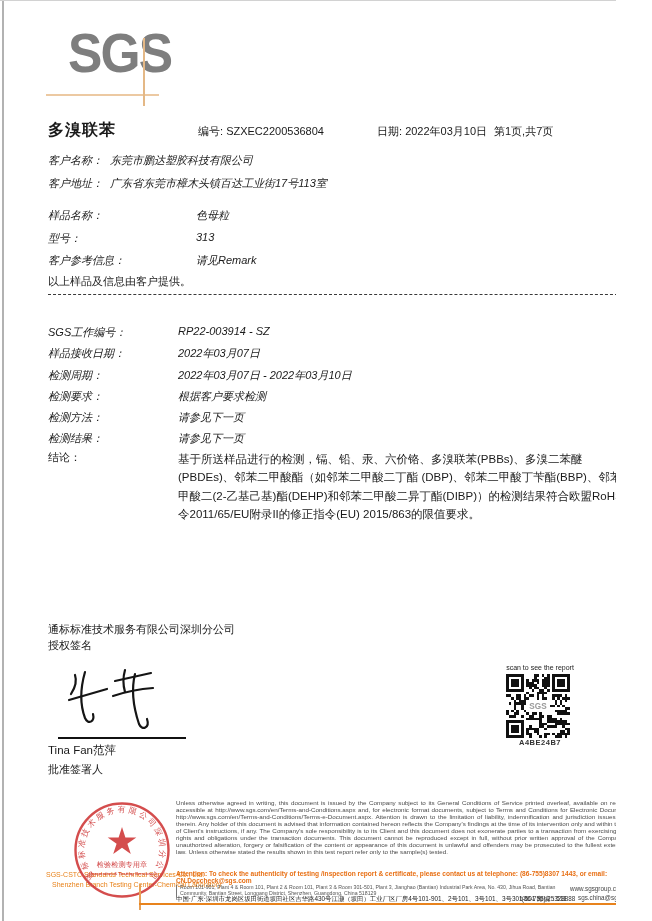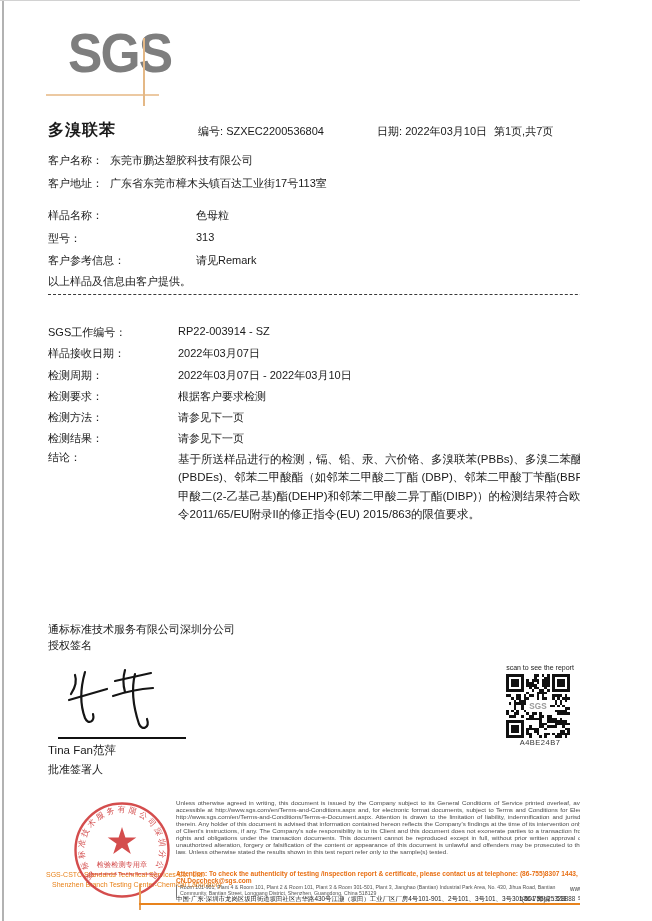--- a/index.html
+++ b/index.html
@@ -1,36 +1,36 @@
 <!DOCTYPE html>
 <html><head>
 <meta charset="utf-8">
 <style>
   html,body{margin:0;padding:0;background:#ffffff;}
   .page{position:relative;width:580px;height:921px;background:#ffffff;overflow:hidden;
-        font-family:"Liberation Sans","DejaVu Sans",sans-serif;color:#1a1a1a;}
+        font-family:"Liberation Sans","DejaVu Sans",sans-serif;color:#1a1a1a;padding-left:36px;}
   .abs{position:absolute;}
   .scan-edge-left{left:2px;top:0;width:2px;height:921px;background:#b2b2b2;}
   .scan-edge-top{left:0;top:0;width:652px;height:1px;background:#d2d2d2;}
 
   
   .logo{left:68px;top:22px;font-size:56px;font-weight:bold;color:#7e7e7e;
         letter-spacing:-2px;transform:scaleX(0.92);transform-origin:left top;line-height:1.1;}
   .tan-hline{left:46px;top:94px;width:113px;height:2px;background:#ecc9a2;}
   .tan-vline{left:143px;top:38px;width:2px;height:68px;background:#e4b886;}
 
   .title{left:48px;top:120px;font-size:16px;font-weight:bold;letter-spacing:1px;}
   .meta{font-size:11px;top:124px;white-space:nowrap;}
   .meta-no{left:198px;}
   .meta-date{left:377px;}
   .meta-page{left:494px;}
 
   
   .rows{left:48px;display:flex;flex-direction:column;}
-  .row{display:flex;align-items:flex-start;}
+  .row{display:flex;align-items:flex-start;font-style:italic;}
   .row .lbl{flex:none;font-size:11px;}
   .row .val{font-size:11px;}
   #client-block{top:153px;}
   #client-block .row{height:23px;}
   #client-block .lbl{width:62px;}
   #sample-block{top:208px;}
   #sample-block .row{height:22.5px;gap:18px;}
   #sample-block .lbl{width:130px;}
   .note{left:48px;top:274px;font-size:11px;}
   .dashed-div{left:48px;top:294px;width:570px;border-top:1.5px dashed #3a3a3a;}
@@ -46,21 +46,21 @@
   .sig-company{left:48px;top:622px;font-size:11px;}
   .sig-auth{left:48px;top:638px;font-size:11px;}
   .sig-svg{left:55px;top:662px;}
   .sig-line{left:58px;top:737px;width:128px;height:2px;background:#111;}
   .sig-name{left:48px;top:743px;font-size:11.5px;}
   .sig-title{left:48px;top:762px;font-size:11px;}
 
   
   .qr-label{left:490px;top:664px;width:100px;text-align:center;font-size:7px;color:#222;}
   .qr-svg{left:506px;top:674px;}
-  .qr-code-text{left:490px;top:738px;width:100px;text-align:center;font-size:7.5px;color:#333;letter-spacing:.5px;}
+  .qr-code-text{left:490px;top:738px;width:100px;text-align:center;font-size:7.5px;color:#333;letter-spacing:.5px;font-weight:bold;}
 
   
   .f-company1{left:46px;top:871px;font-size:7px;color:#e8821a;white-space:nowrap;}
   .f-company2{left:52px;top:881px;font-size:7px;color:#e8821a;white-space:nowrap;}
   .stamp-svg{left:72px;top:800px;}
   .legal{left:176px;top:799px;width:463px;font-size:6.25px;line-height:7px;color:#4b4b4b;text-align:justify;}
   .attention{left:176px;top:869.5px;width:463px;font-size:6.6px;line-height:7.5px;color:#e87015;font-weight:bold;}
   .addr-en{left:176px;top:885px;width:390px;font-size:5.2px;line-height:5.8px;color:#555;border-left:1px solid #777;padding-left:3px;}
   .website{left:570px;top:885px;font-size:6.3px;color:#444;white-space:nowrap;}
   .addr-cn{left:176px;top:894.5px;width:390px;font-size:6.4px;color:#222;white-space:nowrap;overflow:hidden;}

